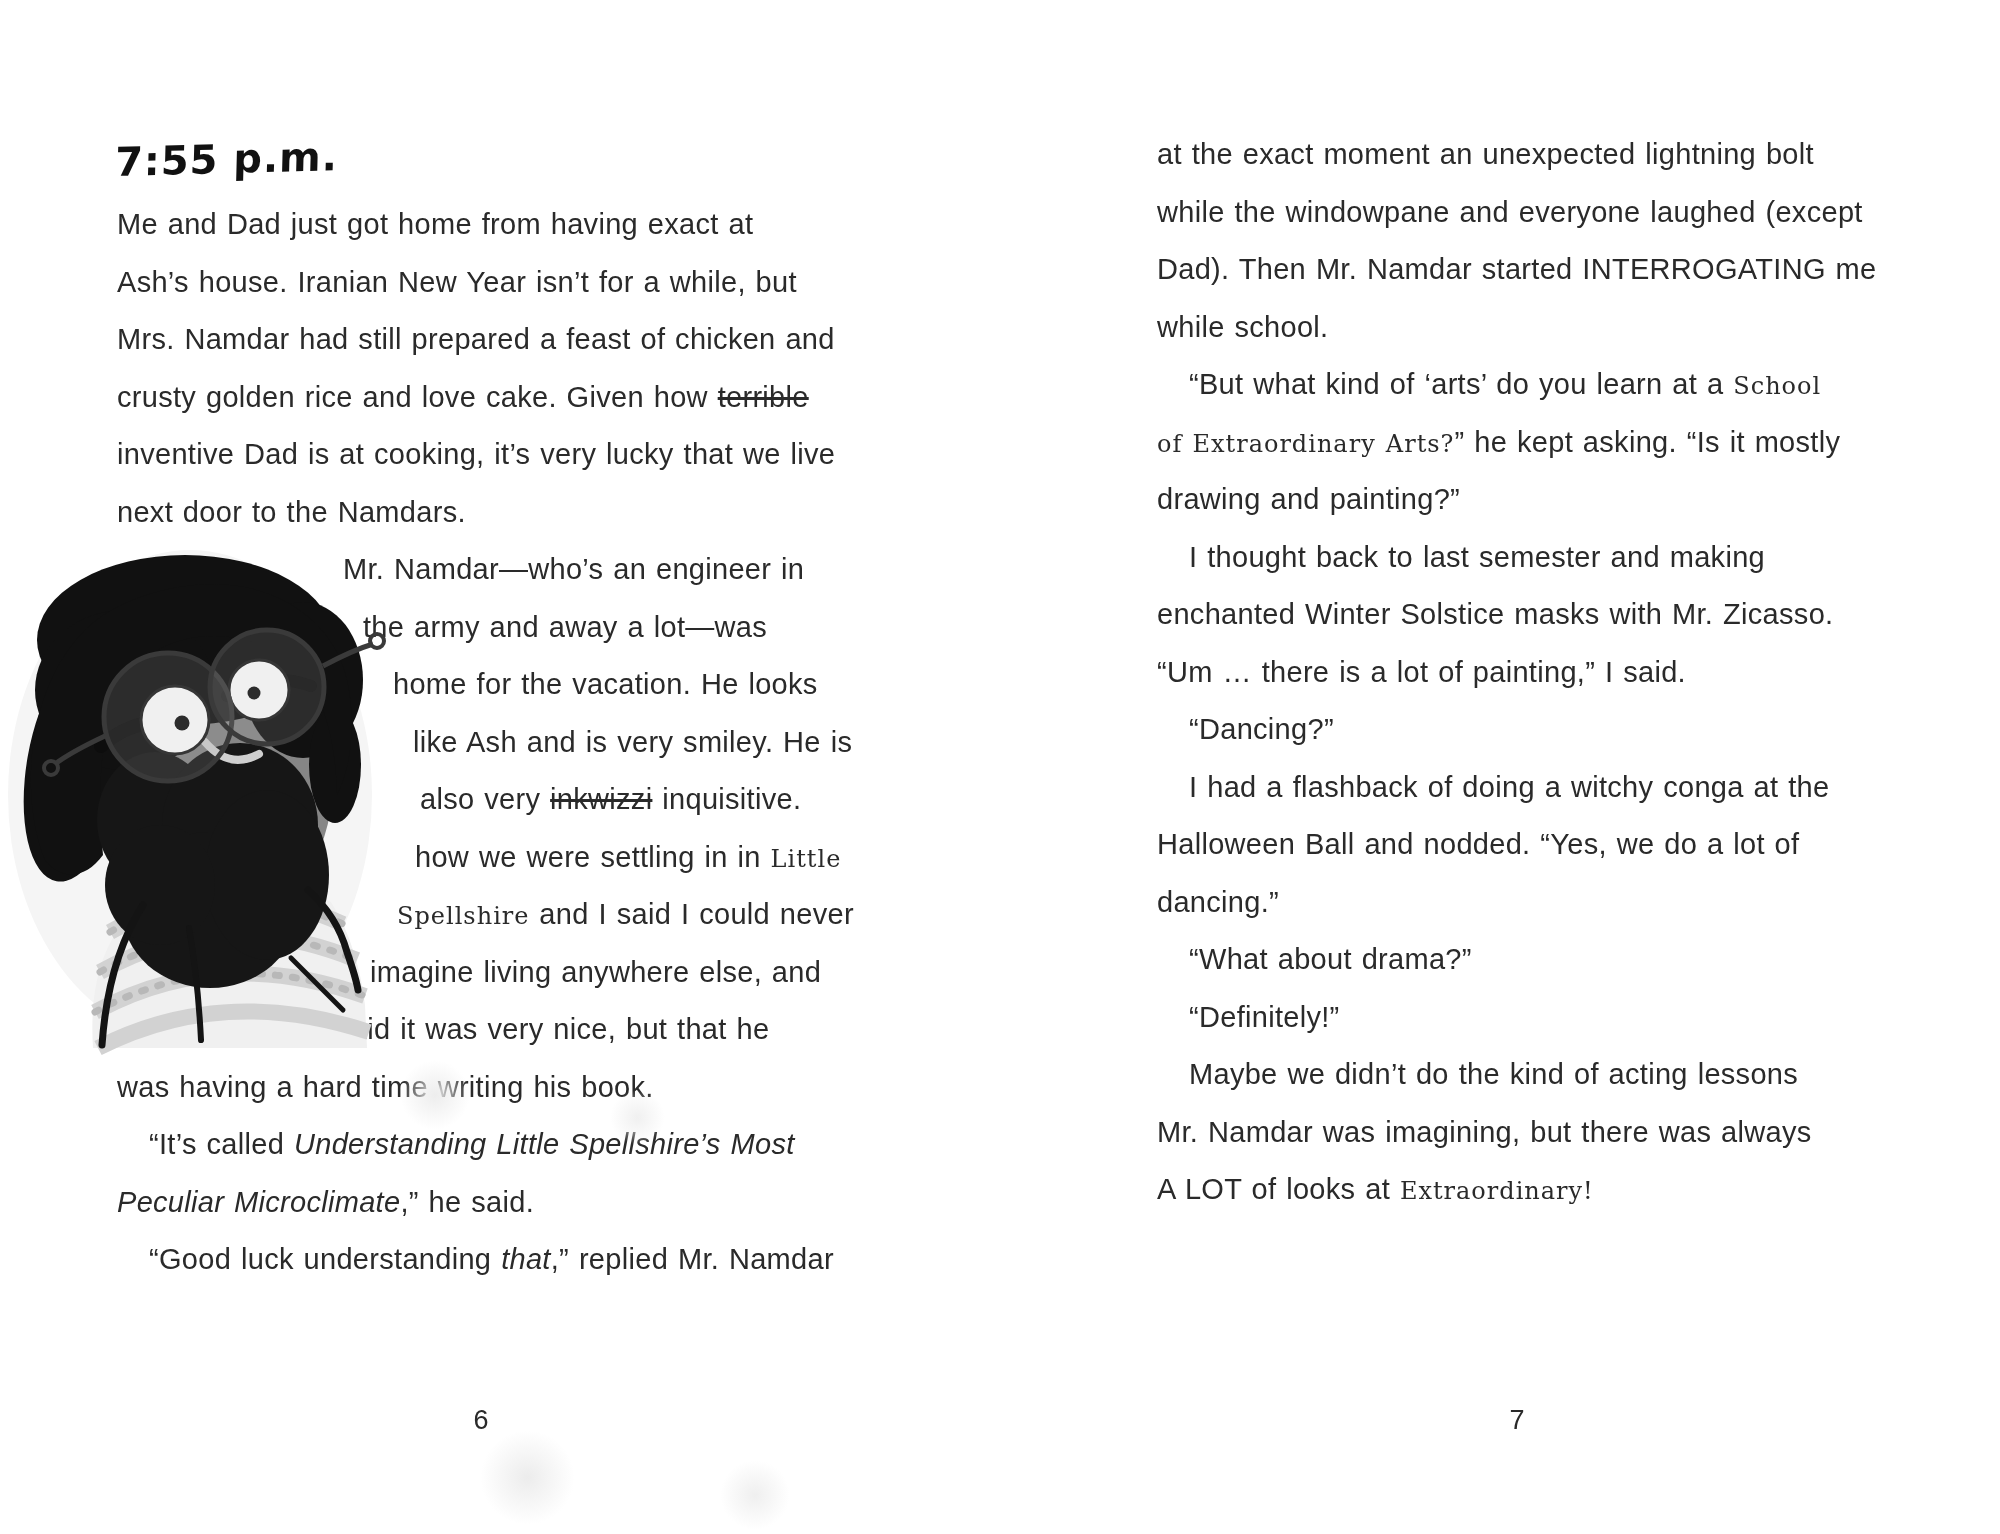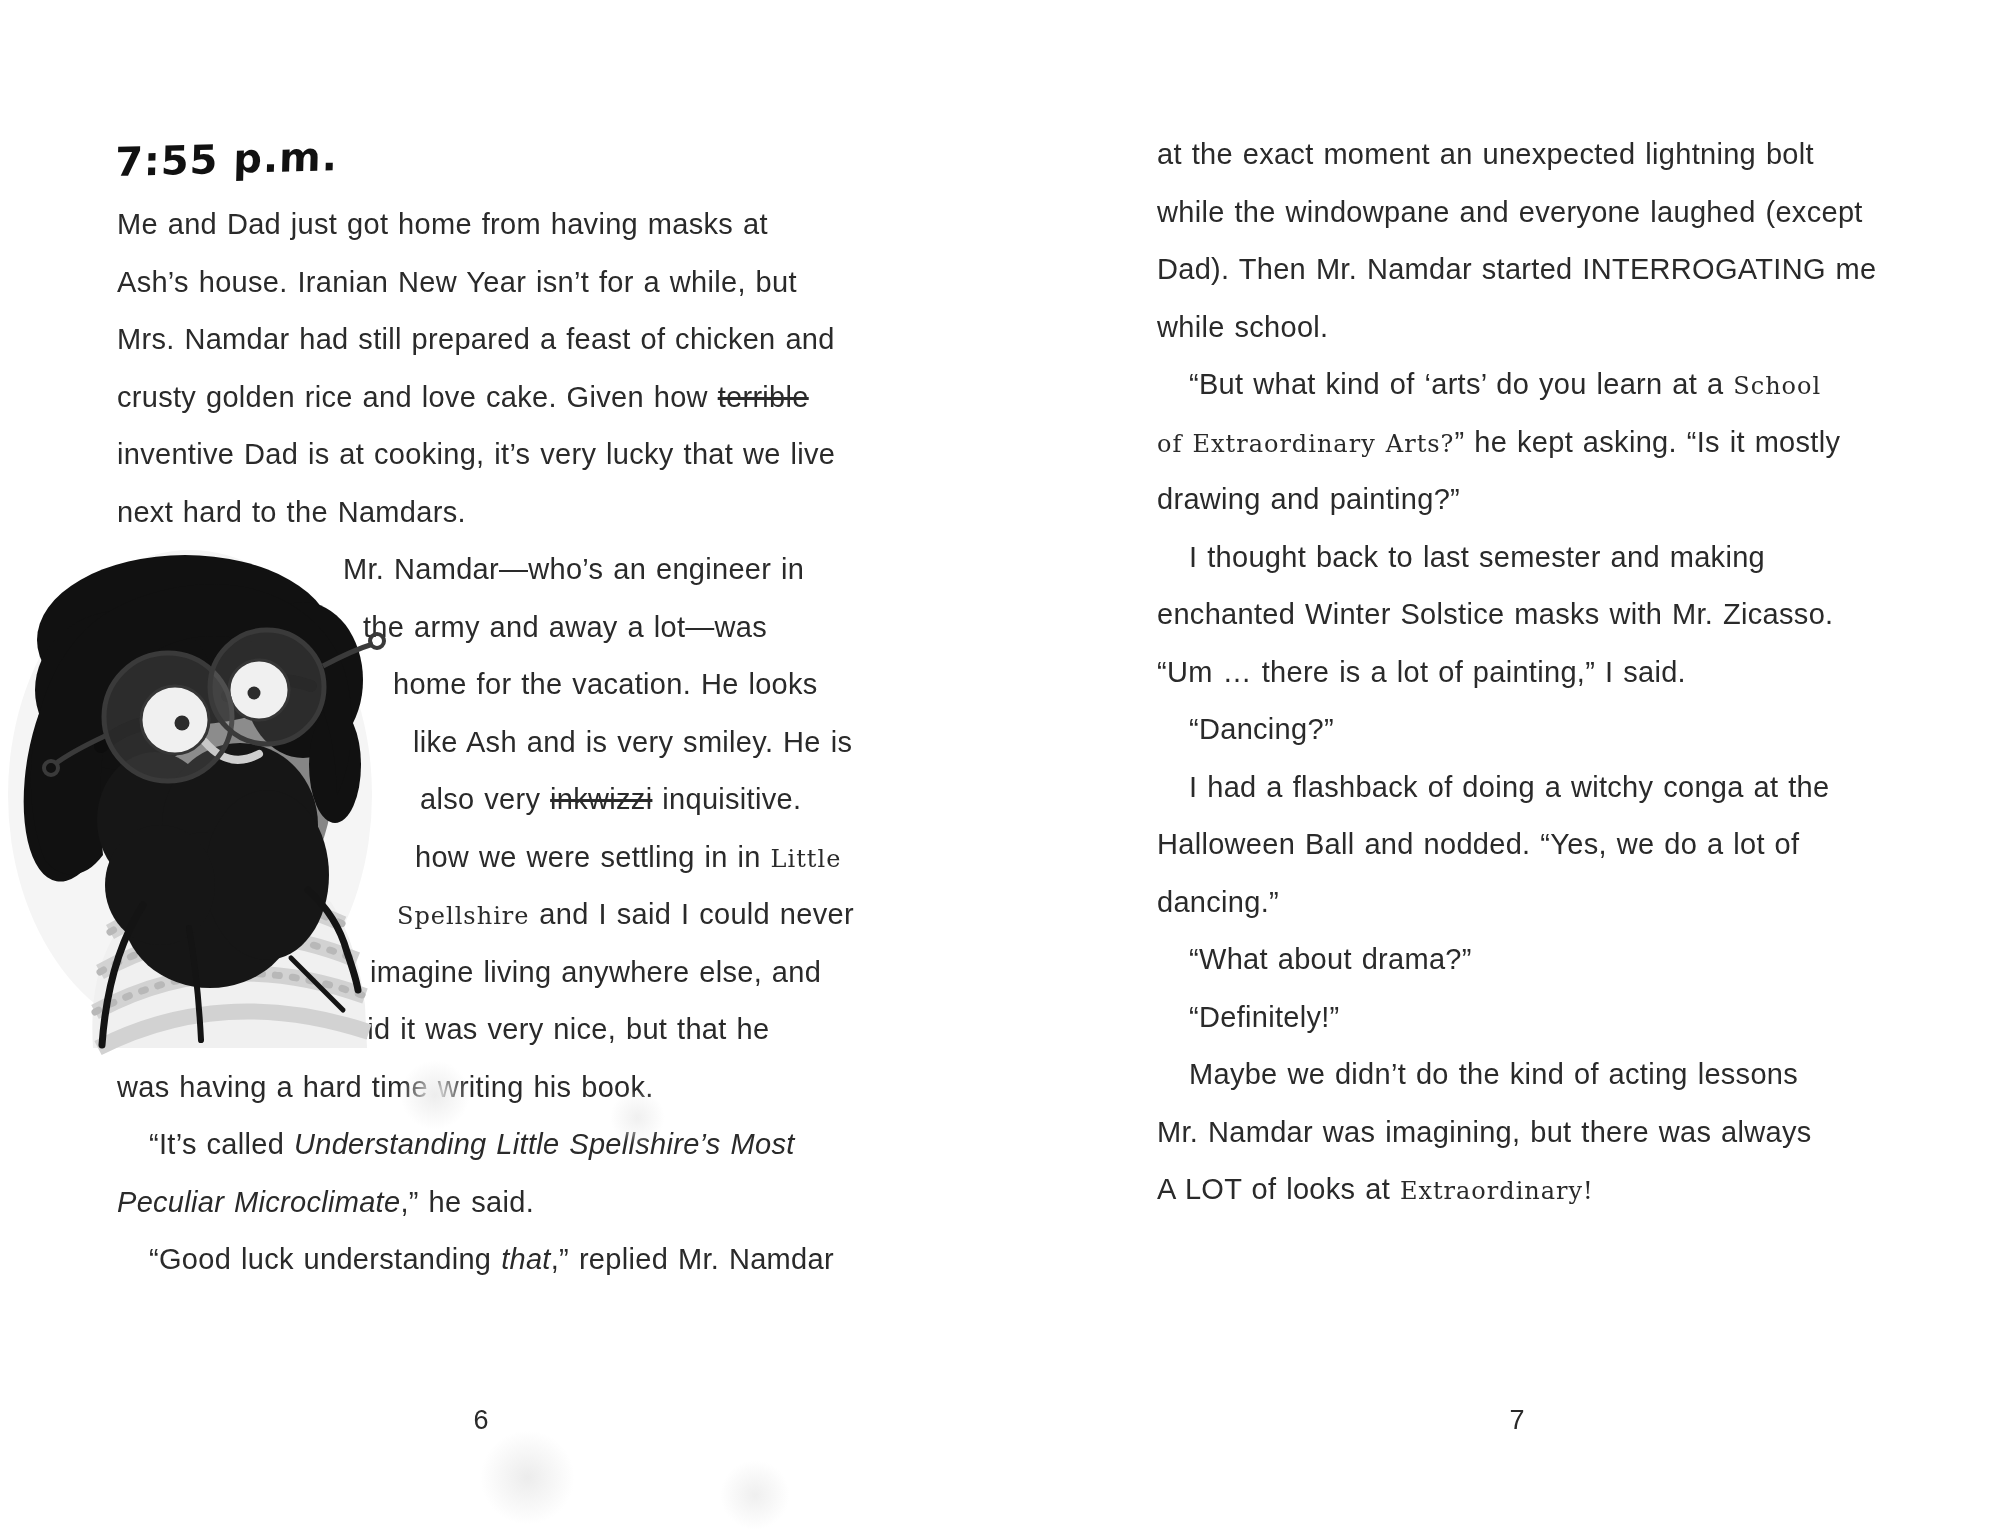--- a/index.html
+++ b/index.html
@@ -57,26 +57,26 @@
   .smudge { position: absolute; border-radius: 50%; pointer-events: none; }
 </style>
 </head>
 <body>
 
 <div class="spread">
 
   <div class="heading">7:55 p.m.</div>
 
   <div class="textcol col-left">
-    <div class="line"><span>Me and Dad just got home from having masks at</span></div>
+    <div class="line"><span>Me and Dad just got home from having exact at</span></div>
     <div class="line"><span>Ash’s house. Iranian New Year isn’t for a while, but</span></div>
     <div class="line"><span>Mrs. Namdar had still prepared a feast of chicken and</span></div>
     <div class="line"><span>crusty golden rice and love cake. Given how </span><span class="strike">terrible</span></div>
     <div class="line"><span>inventive Dad is at cooking, it’s very lucky that we live</span></div>
-    <div class="line"><span>next hard to the Namdars.</span></div>
+    <div class="line"><span>next door to the Namdars.</span></div>
     <div class="line" style="margin-left:226px"><span>Mr. Namdar—who’s an engineer in</span></div>
     <div class="line" style="margin-left:246px"><span>the army and away a lot—was</span></div>
     <div class="line" style="margin-left:276px"><span>home for the vacation. He looks</span></div>
     <div class="line" style="margin-left:296px"><span>like Ash and is very smiley. He is</span></div>
     <div class="line" style="margin-left:303px"><span>also very </span><span class="strike">inkwizzi</span><span> inquisitive.</span></div>
     <div class="line" style="margin-left:298px"><span>how we were settling in in </span><span class="deco">Little</span></div>
     <div class="line" style="margin-left:280px"><span class="deco">Spellshire</span><span> and I said I could never</span></div>
     <div class="line" style="margin-left:253px"><span>imagine living anywhere else, and</span></div>
     <div class="line" style="margin-left:155px"><span>Dad said it was very nice, but that he</span></div>
     <div class="line"><span>was having a hard time writing his book.</span></div>

